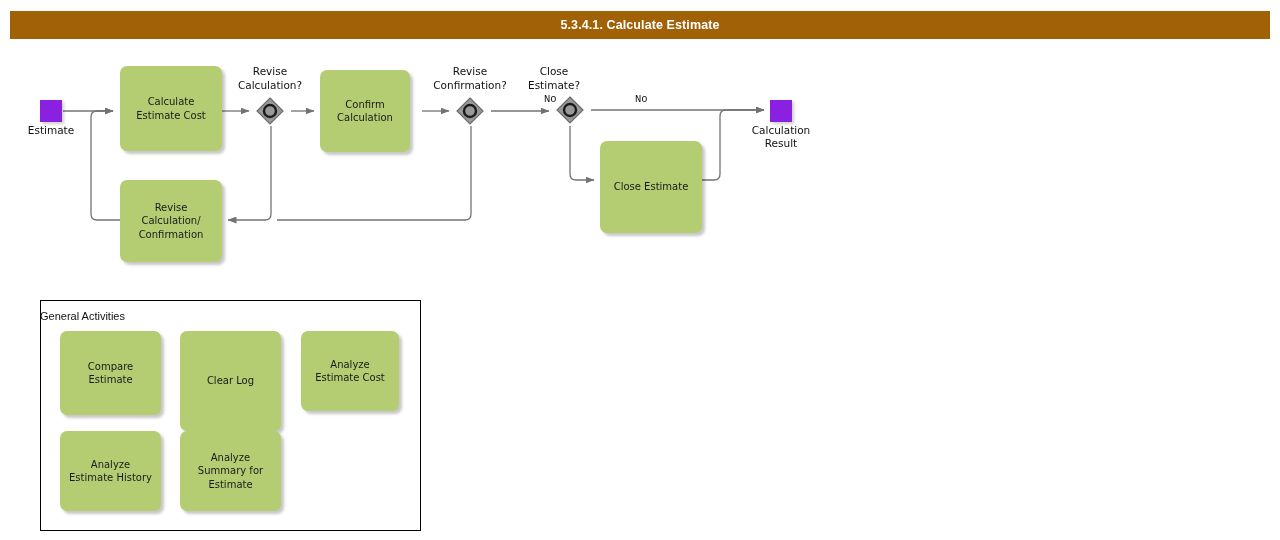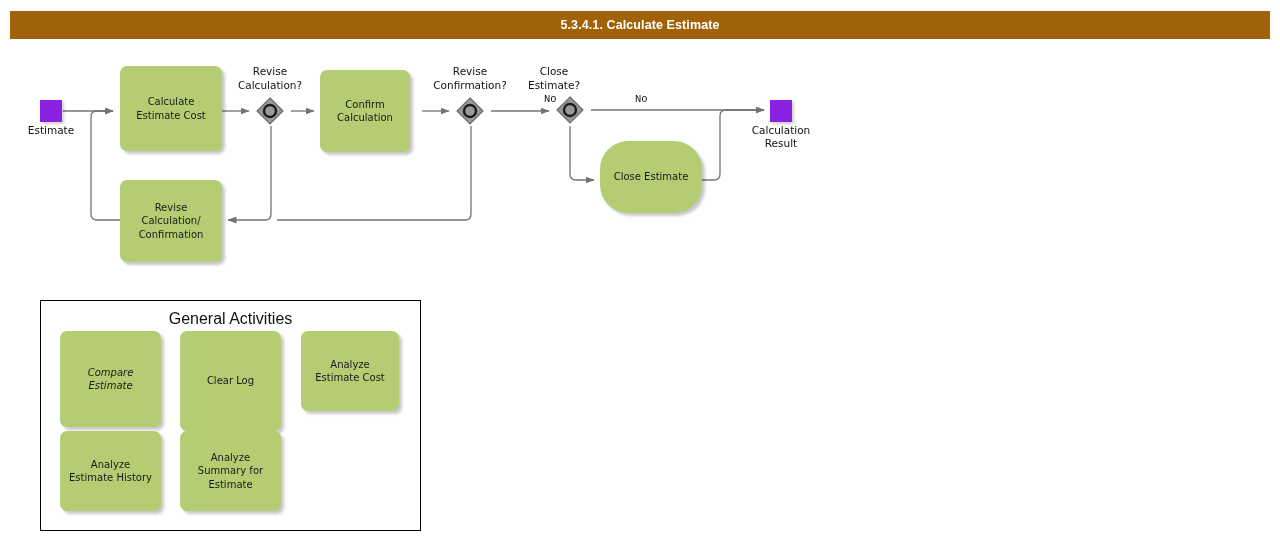--- a/index.html
+++ b/index.html
@@ -123,23 +123,22 @@
     height: 231px;
     box-sizing: border-box;
     border: 1.5px solid #000000;
     background: #ffffff;
   }
   #group-title {
     position: absolute;
     left: 40px;
     top: 310px;
     width: 381px;
-    text-align: center;
     font-family: "Liberation Sans", sans-serif;
-    font-size: 16px;
+    font-size: 11px;
     color: #111111;
   }
 </style>
 </head>
 <body>
 
 <div id="title-bar">
   <span class="title-text">5.3.4.1. Calculate Estimate</span>
 </div>
 
@@ -219,32 +218,32 @@
   <div class="gateway-label" style="left:504px; top:65px; width:100px;">Close
 Estimate?</div>
   <div class="flow-label" style="left:595px; top:93px;">No</div>
 
   <div class="task" style="left:120px; top:180px; width:102px; height:82px;">
     <span>Revise
 Calculation/
 Confirmation</span>
   </div>
 
-  <div class="task" style="left:600px; top:141px; width:102px; height:72px;border-radius:28px;">
+  <div class="task" style="left:600px; top:141px; width:102px; height:92px;">
     <span>Close Estimate</span>
   </div>
 
   <div class="event" style="left:770px; top:100px;"></div>
   <div class="event-label" style="left:729px; top:124px; width:104px;">Calculation
 Result</div>
 
   <div id="group-box"></div>
   <div id="group-title">General Activities</div>
 
-  <div class="task" style="left:60px; top:331px; width:101px; height:96px;font-style:italic;">
+  <div class="task" style="left:60px; top:331px; width:101px; height:84px;">
     <span>Compare
 Estimate</span>
   </div>
 
   <div class="task" style="left:180px; top:331px; width:101px; height:100px;">
     <span>Clear Log</span>
   </div>
 
   <div class="task" style="left:301px; top:331px; width:98px; height:80px;">
     <span>Analyze

